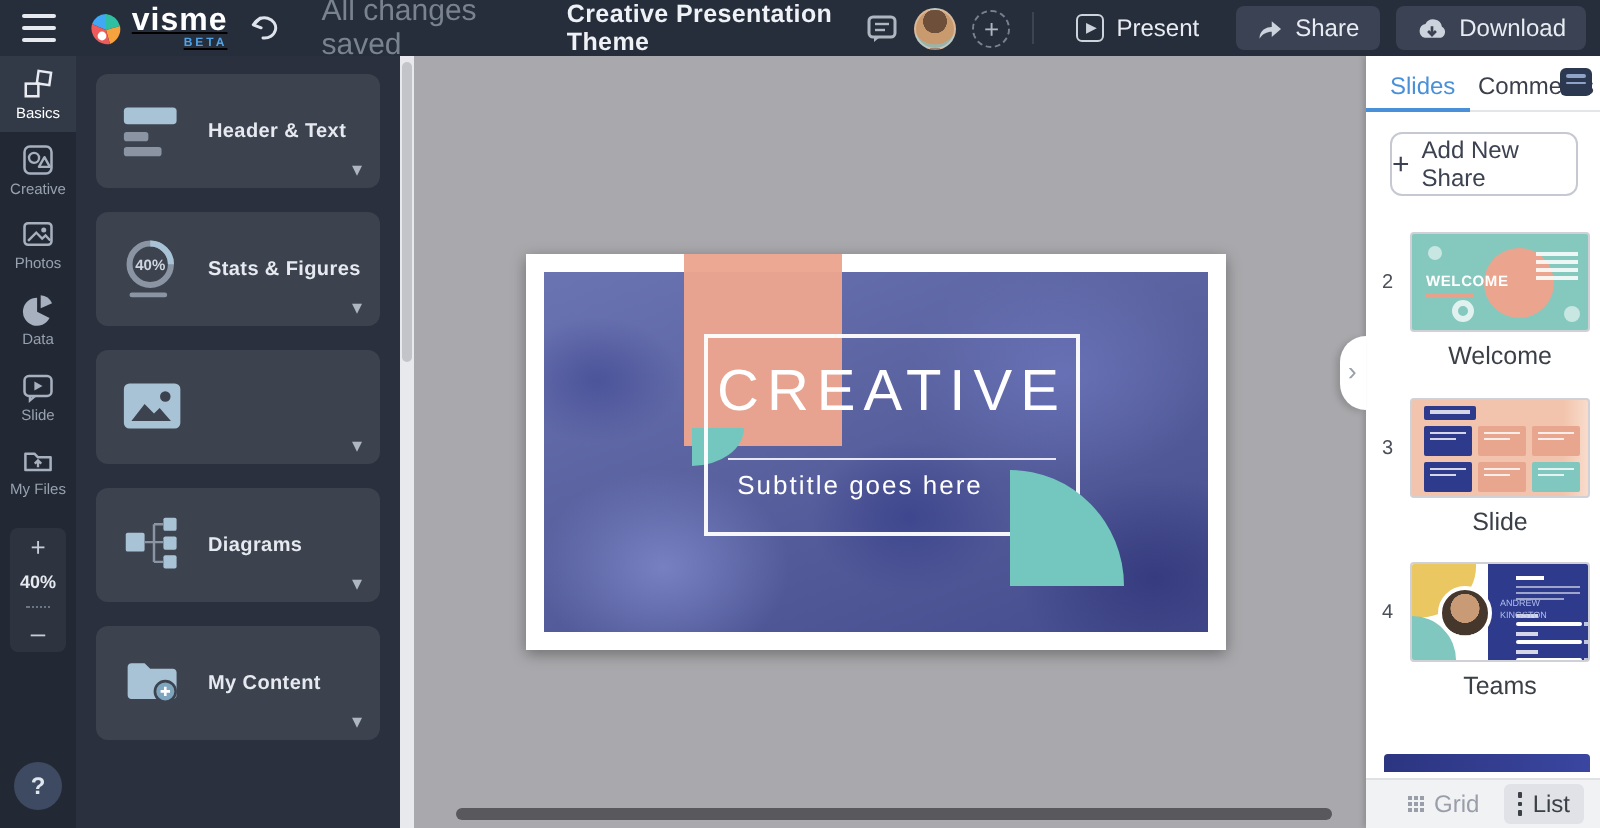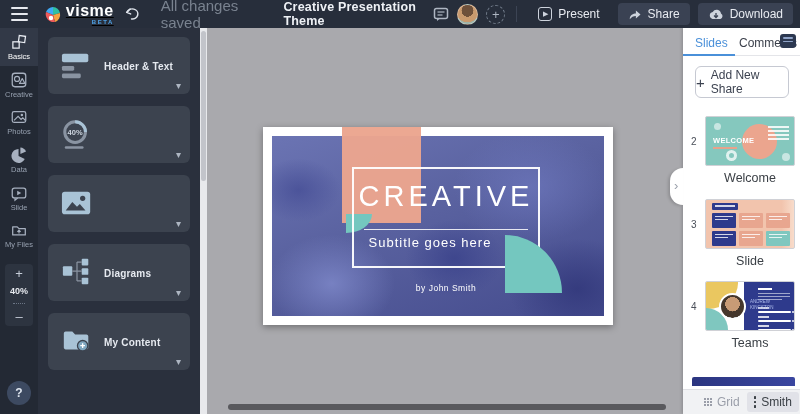--- a/index.html
+++ b/index.html
@@ -296,20 +296,21 @@
       <span class="clabel">Header &amp; Text</span>
       <span class="caret">▾</span>
     </div>
     <div class="card">
       <svg class="cicon" width="32" height="32" viewBox="0 0 34 34">
         <circle cx="15" cy="15" r="11" fill="none" stroke="#8a94a2" stroke-width="3.2"></circle>
         <path d="M15 4 A11 11 0 0 1 26 15" fill="none" stroke="#a9c3d6" stroke-width="3.2"></path>
         <text x="15" y="18" font-size="8" font-weight="bold" fill="#cdd5df" text-anchor="middle" font-family="Liberation Sans, sans-serif">40%</text>
         <rect x="4" y="30" width="20" height="2.6" rx="1.3" fill="#8a94a2"></rect>
       </svg>
+      <span class="clabel">Stats &amp; Figures</span>
       <span class="caret">▾</span>
     </div>
     <div class="card">
       <svg class="cicon" width="32" height="32" viewBox="0 0 34 34">
         <rect x="1" y="5" width="30" height="24" rx="3" fill="#a9c3d6"></rect>
         <circle cx="23" cy="12" r="2.8" fill="#3c434f"></circle>
         <path d="M5 25 L12 16 L17 21 L20 18 L26 25 Z" fill="#3c434f"></path>
       </svg>
       <span class="caret">▾</span>
     </div>
@@ -342,21 +343,20 @@
   <div class="slide">
     <div class="photo"></div>
     <div class="salmon-rect"></div>
     <div class="slide-overlay">
       <div class="teal-leaf"></div>
       <div class="frame-box"></div>
       <div class="slide-title">CREATIVE</div>
       <div class="slide-divider"></div>
       <div class="slide-subtitle">Subtitle goes here</div>
       <div class="teal-quarter"></div>
-      <div class="slide-byline">by John Smith</div>
     </div>
   </div>
   <div class="hscroll"></div>
 
   <aside class="slides-panel">
     <div class="sp-header">
       <span class="tab slides">Slides</span>
       <span class="tab comments">Comments</span>
       <span class="tab-underline"></span>
       <span class="corner-ico">
@@ -465,18 +465,18 @@
             <span></span>
           </span>
         <span>Grid</span>
       </div>
       <div class="viewbtn list">
         <span class="licon">
             <span></span>
             <span></span>
             <span></span>
           </span>
-        <span>Smith</span>
+        <span>List</span>
       </div>
     </div>
   </aside>
 
 </div>
 
 </body></html>

